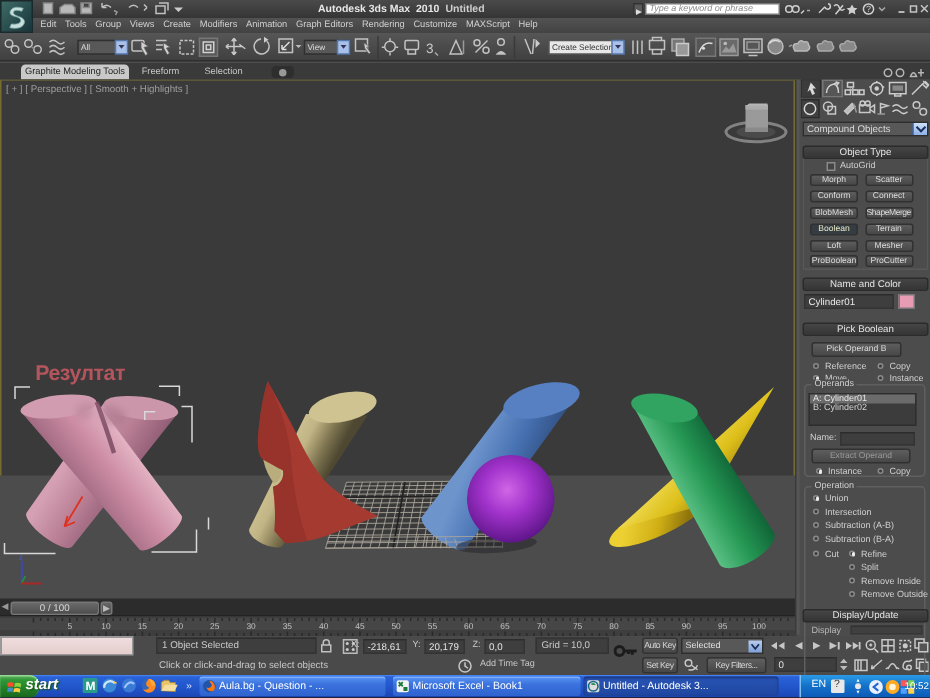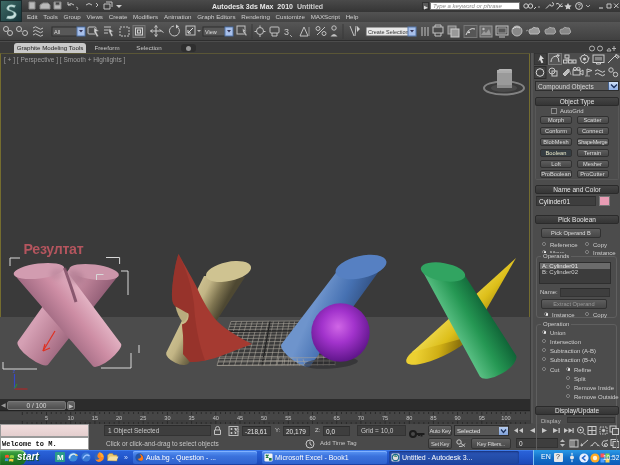--- a/index.html
+++ b/index.html
@@ -905,21 +905,20 @@
  <div class="rad" style="left:33px;top:331.5px"></div>
       <div class="ptx" style="left:41px;top:331.5px">Remove Inside</div>
  <div class="rad" style="left:33px;top:340.5px"></div>
       <div class="ptx" style="left:41px;top:340.5px">Remove Outside</div>
 
  <div class="roll" style="top:353px">Display/Update</div>
  <div class="ptx" style="left:8px;top:365px;color:#b8b8b8">Display</div>
  <div class="well" style="left:34px;top:364px;width:48px;height:6px;opacity:0.8"></div>
 </div>
 <div class="abs" style="left:0;top:424px;width:89px;height:13px;background:linear-gradient(#f0dddd,#e4cece);border:1px solid #999;z-index:4"></div>
-<div class="abs" style="left:0;top:437px;width:89px;height:13px;background:#fff;border:1px solid #999;z-index:4;font-family:'Liberation Mono',monospace;font-size:7px;color:#111;line-height:12px;padding-left:1px;font-weight:bold">Welcome to M.</div>
 <div class="abs" id="taskbar">
   <div class="abs" style="left:0;top:0;width:26px;height:15px;background:linear-gradient(#55ad55 0%,#2f9636 25%,#237c28 65%,#1a671d 100%);border-radius:0 6px 6px 0;box-shadow:inset 0 1px 1px #9fdf9f">
     <svg width="11" height="11" style="position:absolute;left:4px;top:2px" viewBox="0 0 13 13">
           <path d="M1 4 Q4 2.5 6 4 L5.5 7 Q3.5 6 1.5 7 Z" fill="#ff4f2e"></path>
           <path d="M7 4.2 Q9.5 3 12 4.5 L11.5 7.5 Q9 6.2 6.5 7.2 Z" fill="#8fd13f"></path>
           <path d="M1.3 8 Q3.5 7 5.5 8 L5 11 Q3 10.2 1 11 Z" fill="#3f8fd1"></path>
           <path d="M6.3 8.3 Q8.8 7.3 11.3 8.6 L10.8 11.6 Q8.3 10.4 5.8 11.3 Z" fill="#ffc93f"></path>
         </svg>
     <span style="position:absolute;left:17px;top:0.5px;color:#fff;font-size:10px;font-weight:bold;font-style:italic;text-shadow:1px 1px 1px #155515">start</span>
   </div>

